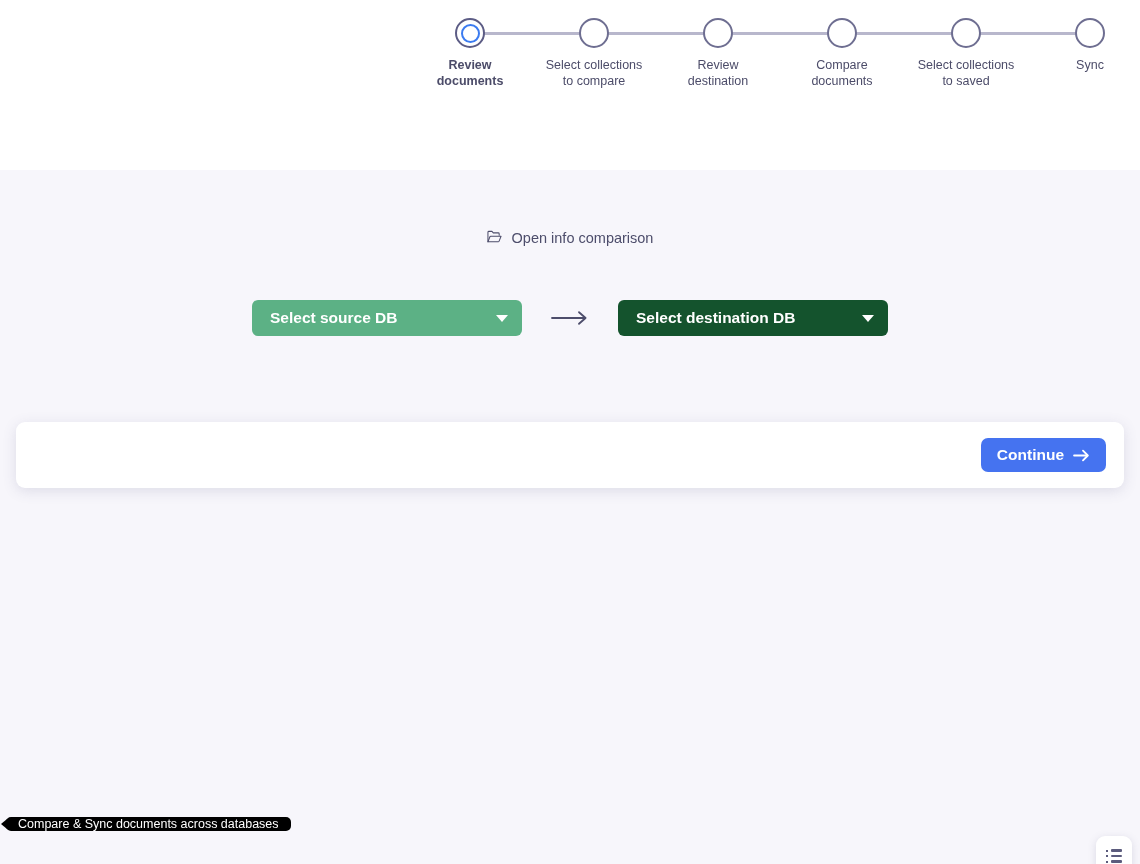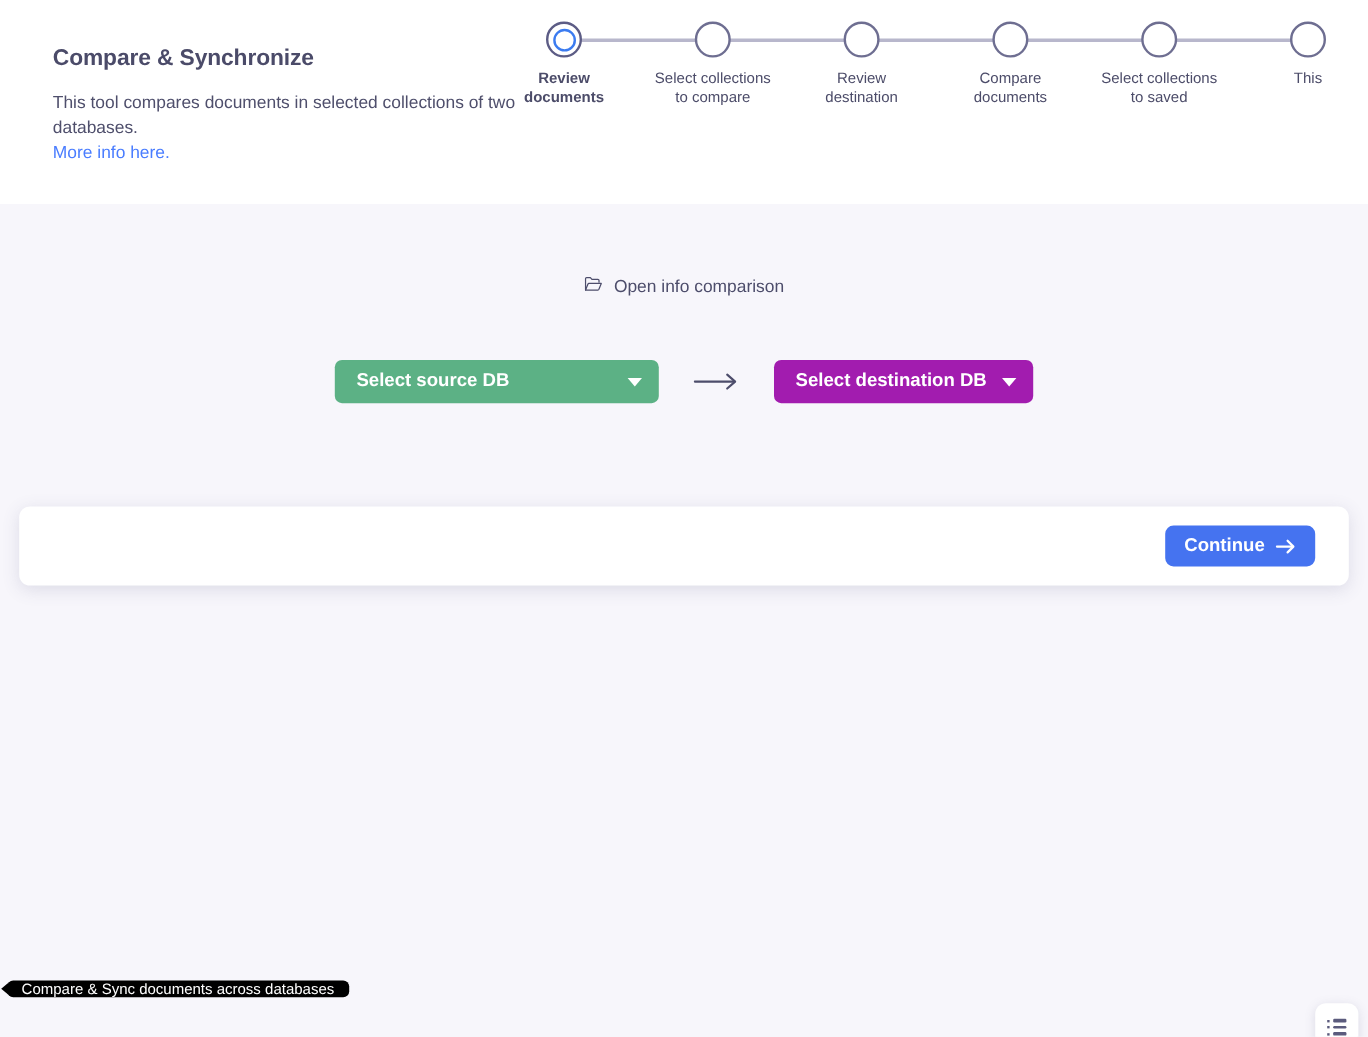--- a/index.html
+++ b/index.html
@@ -172,22 +172,22 @@
     padding: 0 14px 0 18px;
     cursor: pointer;
     box-sizing: border-box;
     text-align: right;
   }
   .db-btn.source {
     background: #5cb185;
     width: 270px;
   }
   .db-btn.dest {
-    background: #a21caf;
-    width: 216px;
+    background: #14532d;
+    width: 270px;
   }
   .db-btn .caret {
     width: 0;
     height: 0;
     border-left: 6px solid transparent;
     border-right: 6px solid transparent;
     border-top: 7px solid #ffffff;
     margin-left: 12px;
     flex: 0 0 auto;
   }
@@ -206,21 +206,21 @@
     top: 422px;
     width: 1108px;
     height: 66px;
     background: #ffffff;
     border-radius: 9px;
     box-shadow: 0 3px 14px rgba(90, 90, 130, 0.16);
     box-sizing: border-box;
     display: flex;
     align-items: center;
     justify-content: flex-end;
-    padding-right: 28px;
+    padding-right: 18px;
   }
   .continue-btn {
     background: #4573f0;
     color: #ffffff;
     border: none;
     border-radius: 7px;
     height: 34px;
     padding: 0 16px;
     font-family: "Liberation Sans", sans-serif;
     font-size: 15.5px;
@@ -291,25 +291,20 @@
     height: 2.5px;
     background: #5b5b7d;
     border-radius: 1px;
   }
 </style>
 </head>
 <body>
 
 <div class="header">
 
-  <div class="header-left">
-    <div class="page-title">Compare &amp; Synchronize</div>
-    <div class="page-desc">This tool compares documents in selected collections of two databases.</div>
-    <a class="more-info">More info here.</a>
-  </div>
 
   <div class="stepper">
 
     <div class="step-wrap step active">
       <div class="step-circle active"></div>
       <div class="step-label">
         <div>Review</div>
         <div>documents</div>
       </div>
     </div>
@@ -352,21 +347,21 @@
         <div>Select collections</div>
         <div>to saved</div>
       </div>
     </div>
 
     <div class="step-connector"></div>
 
     <div class="step-wrap step">
       <div class="step-circle"></div>
       <div class="step-label">
-        <div>This</div>
+        <div>Sync</div>
       </div>
     </div>
 
   </div>
 </div>
 
 <div class="main">
 
   <div class="open-saved">
     <span class="folder-icon">

